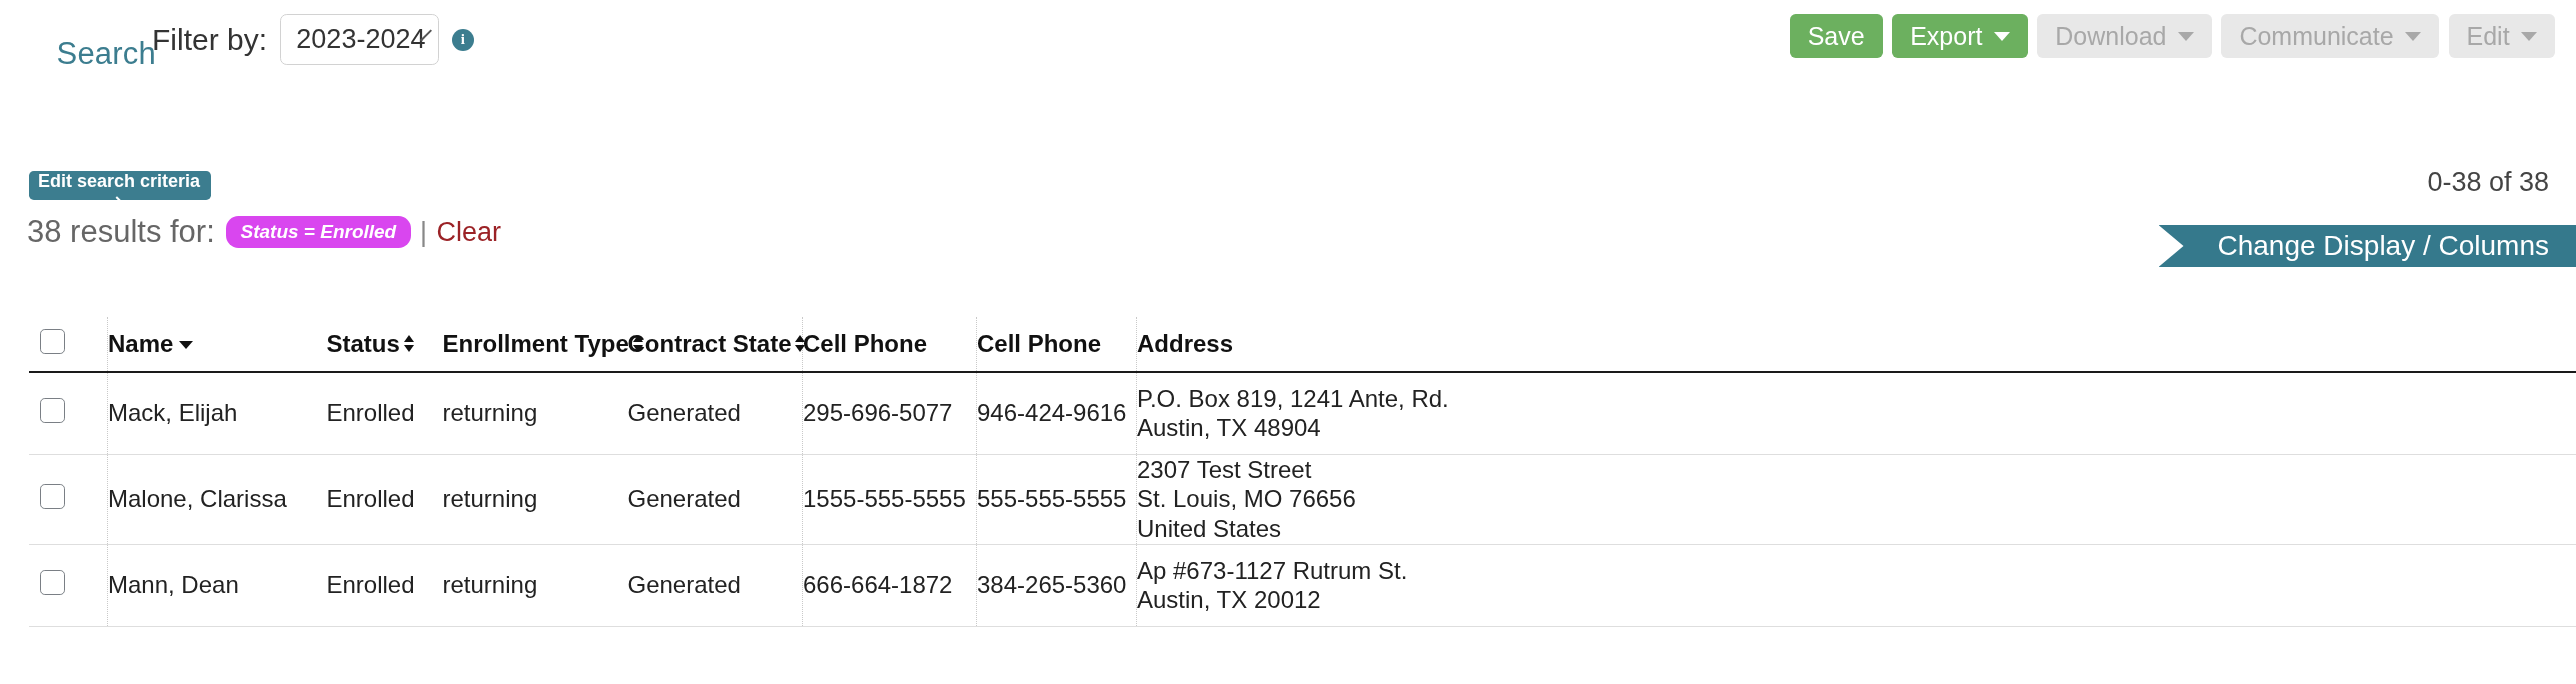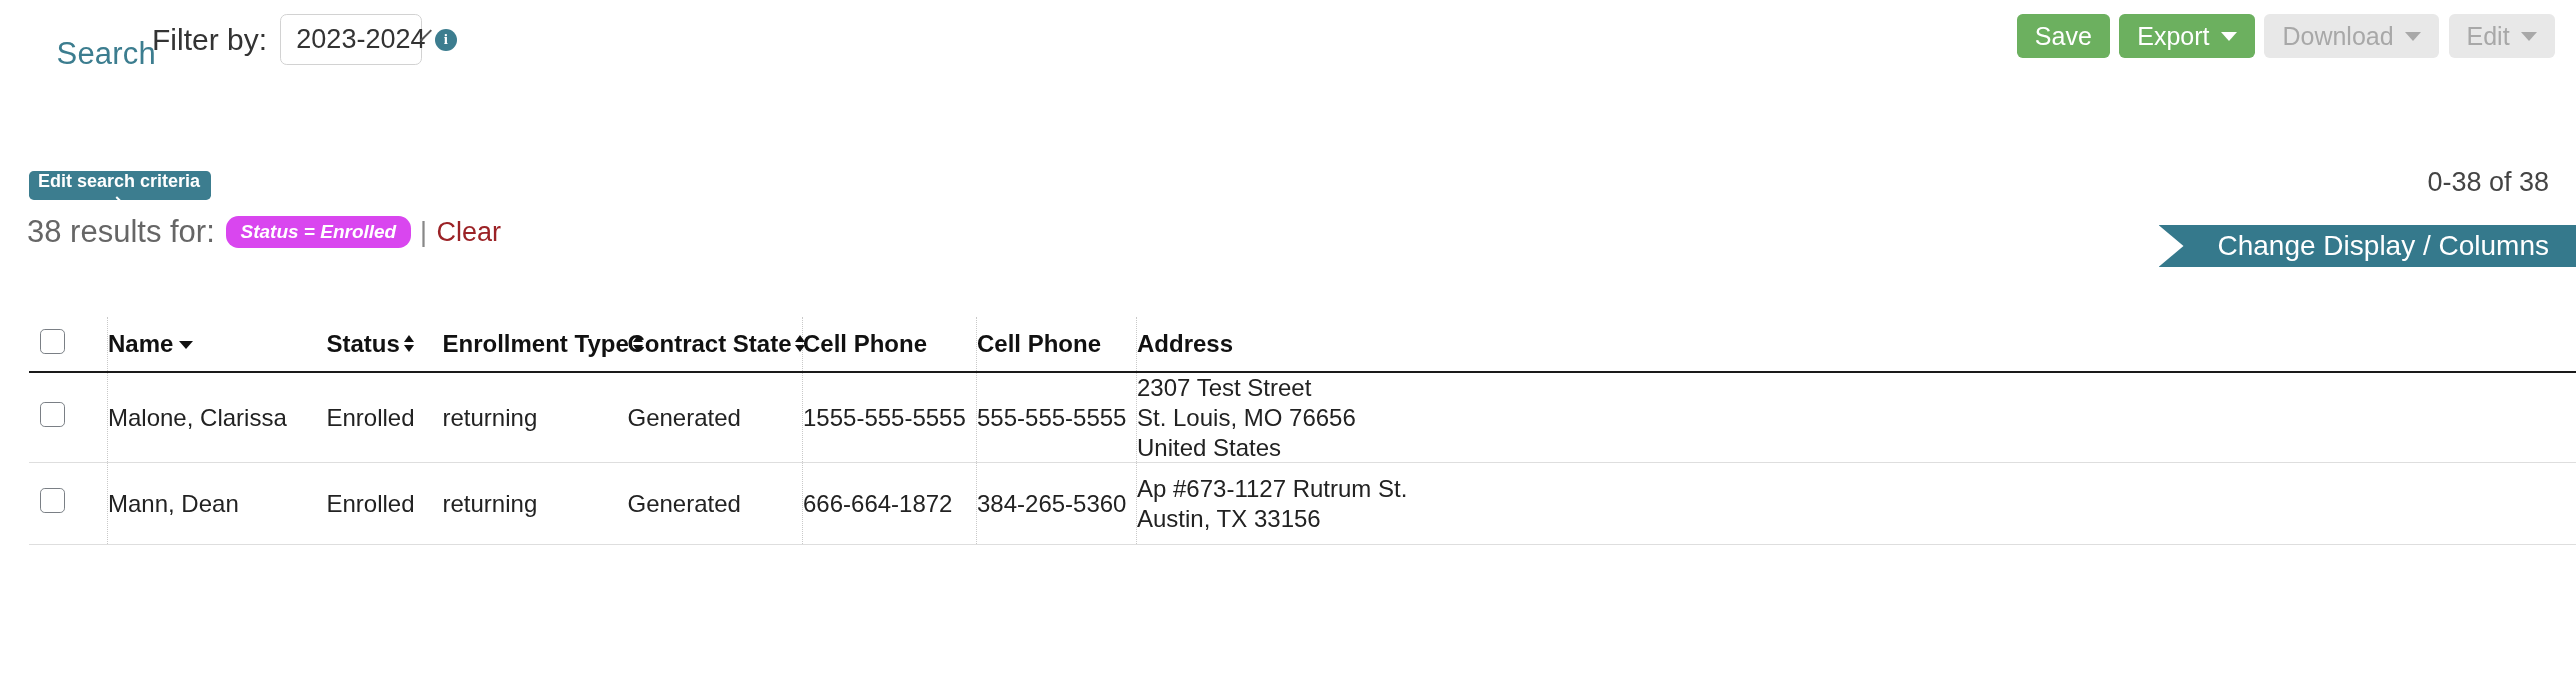--- a/index.html
+++ b/index.html
@@ -40,21 +40,21 @@
     align-items: center;
     gap: 0;
   }
   .filter-label {
     font-size: 30px;
     color: #333333;
     margin-right: 13.3px;
     white-space: nowrap;
   }
   .filter-select {
-    width: 142px;
+    width: 159px;
     height: 51px;
     border: 1px solid #d2d2d2;
     border-radius: 6.7px;
     background: #ffffff;
     display: flex;
     align-items: center;
     justify-content: space-between;
     padding: 0 13.3px 0 15px;
     cursor: pointer;
   }
@@ -323,20 +323,24 @@
     <div class="actions">
         <button class="btn btn-green">
           <span>Save</span>
         </button>
         <button class="btn btn-green">
           <span>Export</span>
           <span class="caret"></span>
         </button>
         <button class="btn btn-grey">
           <span>Download</span>
+          <span class="caret"></span>
+        </button>
+        <button class="btn btn-grey">
+          <span>Communicate</span>
           <span class="caret"></span>
         </button>
         <button class="btn btn-grey">
           <span>Edit</span>
           <span class="caret"></span>
         </button>
       </div>
   </div>
 
   <div class="edit-crit">
@@ -377,20 +381,33 @@
             <th><span>Enrollment Type</span><span class="sortdbl"></span></th>
             <th><span>Contract State</span><span class="sortdbl"></span></th>
             <th class="dv"><span>Cell Phone</span></th>
             <th class="dv"><span>Cell Phone</span></th>
             <th class="dv"><span>Address</span></th>
           </tr>
       </thead>
       <tbody>
           <tr>
             <td class="chkcell"><span class="chkbox"></span></td>
+            <td class="dv">Mack, Elijah</td>
+            <td>Enrolled</td>
+            <td>returning</td>
+            <td>Generated</td>
+            <td class="dv">295-696-5077</td>
+            <td class="dv">946-424-9616</td>
+            <td class="dv">
+              <span class="addr-line">P.O. Box 819, 1241 Ante, Rd.</span>
+              <span class="addr-line">Austin, TX 48904</span>
+            </td>
+          </tr>
+          <tr>
+            <td class="chkcell"><span class="chkbox"></span></td>
             <td class="dv">Malone, Clarissa</td>
             <td>Enrolled</td>
             <td>returning</td>
             <td>Generated</td>
             <td class="dv">1555-555-5555</td>
             <td class="dv">555-555-5555</td>
             <td class="dv">
               <span class="addr-line">2307 Test Street</span>
               <span class="addr-line">St. Louis, MO 76656</span>
               <span class="addr-line">United States</span>
@@ -399,21 +416,21 @@
           <tr>
             <td class="chkcell"><span class="chkbox"></span></td>
             <td class="dv">Mann, Dean</td>
             <td>Enrolled</td>
             <td>returning</td>
             <td>Generated</td>
             <td class="dv">666-664-1872</td>
             <td class="dv">384-265-5360</td>
             <td class="dv">
               <span class="addr-line">Ap #673-1127 Rutrum St.</span>
-              <span class="addr-line">Austin, TX 33156</span>
+              <span class="addr-line">Austin, TX 20012</span>
             </td>
           </tr>
         </tbody>
     </table>
   </div>
 
 </div>
 
 
 </body></html>

